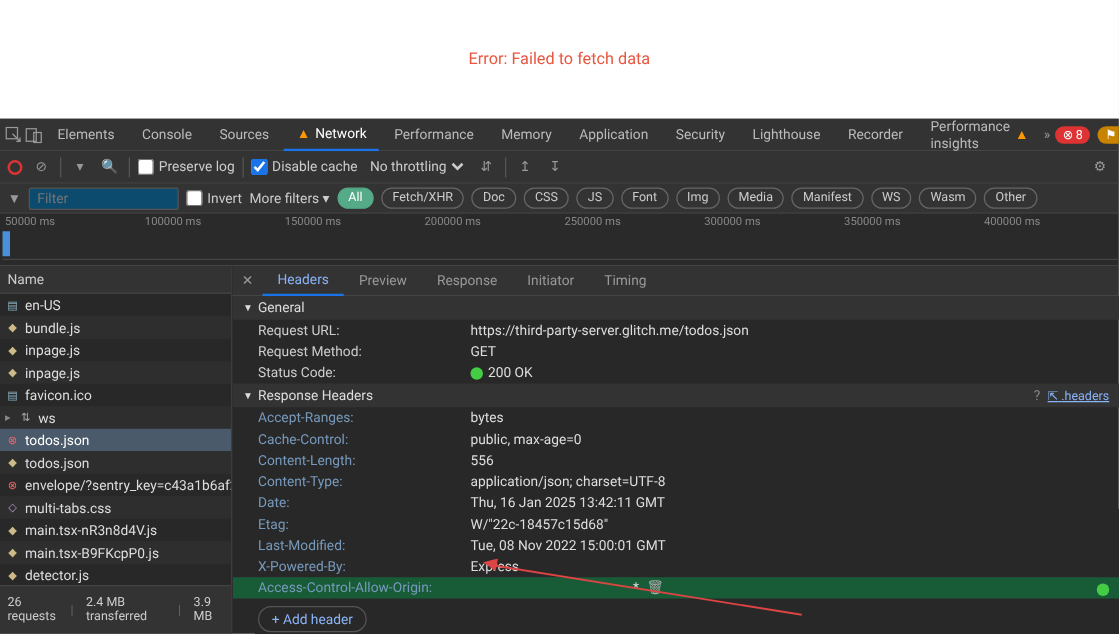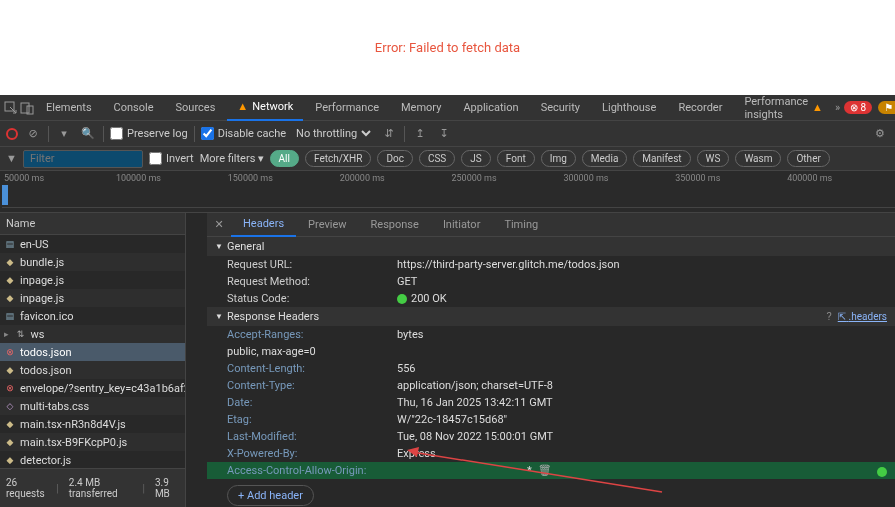--- a/index.html
+++ b/index.html
@@ -23,21 +23,21 @@
 .chk { display:flex; align-items:center; gap:4px; color:#ccc; }
 .chk input { accent-color:#1a73e8; }
 .toolbar select { background:#333; color:#ccc; border:none; font-size:11px; }
 .filterbar { height:24px; background:#333; display:flex; align-items:center; padding:0 6px; gap:6px; border-bottom:1px solid #444; }
 .filter-input { background:#0c4a6e; border:1px solid #555; color:#ccc; padding:2px 6px; font-size:11px; width:120px; height:18px; border-radius:2px; }
 .pill { padding:2px 8px; border:1px solid #666; border-radius:10px; color:#ccc; font-size:10px; cursor:pointer; }
 .pill.all { background:#5a8; border-color:#5a8; color:#fff; }
 .timeline { height:42px; background:#2a2a2a; border-bottom:1px solid #444; position:relative; }
 .tl-labels { display:flex; font-size:9px; color:#888; padding-top:2px; }
 .tl-labels span { flex:1; text-align:left; padding-left:4px; }
-.main-split { flex:1; display:flex; overflow:hidden;gap:21px; }
+.main-split { flex:1; display:flex; overflow:hidden; }
 .req-list { width:186px; background:#282828; border-right:1px solid #444; display:flex; flex-direction:column; }
 .req-header { height:22px; background:#333; display:flex; align-items:center; padding:0 6px; color:#ccc; border-bottom:1px solid #444; font-size:11px; }
 .req-rows { flex:1; overflow:hidden; }
 .req-row { height:18px; display:flex; align-items:center; padding:0 4px; gap:4px; color:#ddd; font-size:11px; white-space:nowrap; overflow:hidden; cursor:pointer; }
 .req-row:nth-child(even) { background:#2e2e2e; }
 .req-row.selected { background:#4a5a6a; color:#fff; }
 .req-row .fi { width:12px; height:12px; flex-shrink:0; display:flex; align-items:center; justify-content:center; font-size:9px; }
 .fi.doc { color:#8ab; }
 .fi.js { color:#cb8; }
 .fi.err { color:#e66; }
@@ -282,20 +282,21 @@
             <span class="q">?</span>
             <span class="lnk"><span>⇱</span> <span>.headers</span></span>
           </span>
         </div>
         <div id="resp-hdrs">
             <div class="kv">
               <span class="k">Accept-Ranges:</span>
               <span class="v">bytes</span>
             </div>
             <div class="kv">
+              <span class="k">Cache-Control:</span>
               <span class="v">public, max-age=0</span>
             </div>
             <div class="kv">
               <span class="k">Content-Length:</span>
               <span class="v">556</span>
             </div>
             <div class="kv">
               <span class="k">Content-Type:</span>
               <span class="v">application/json; charset=UTF-8</span>
             </div>

